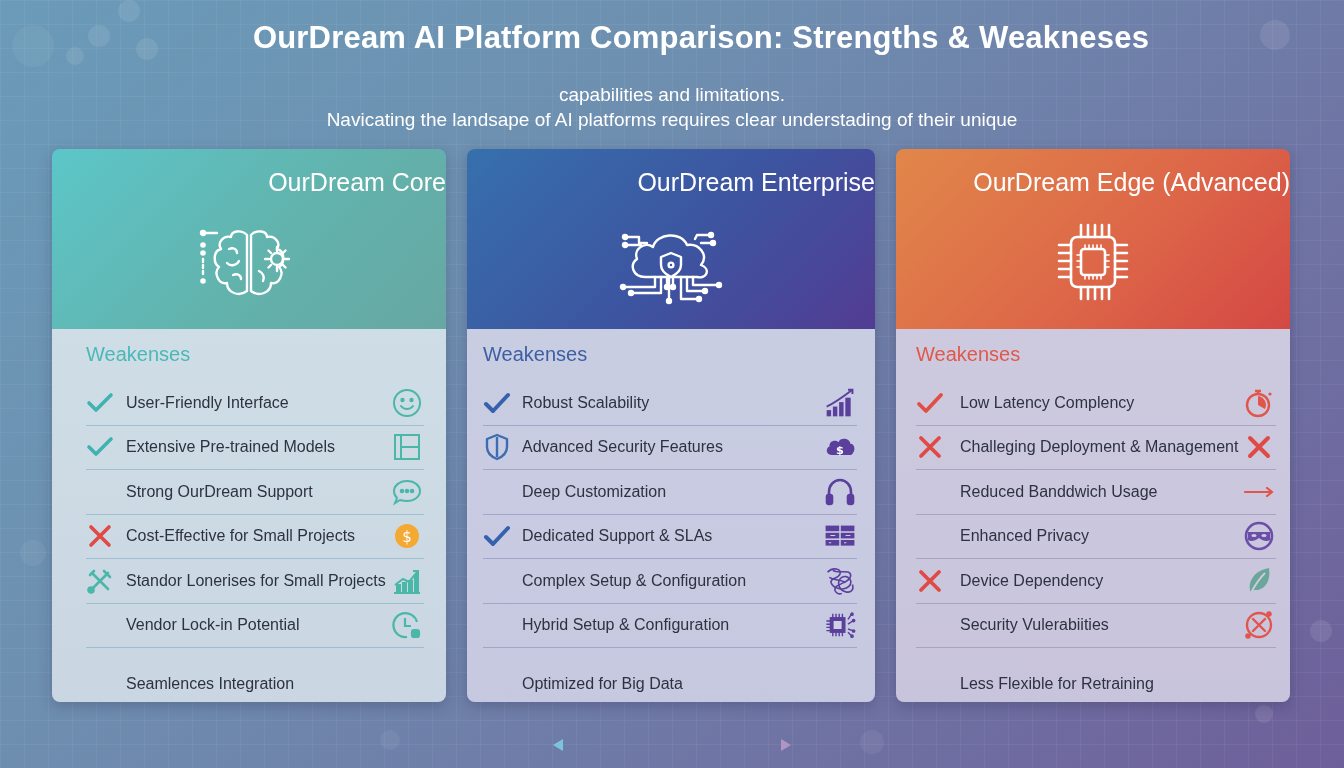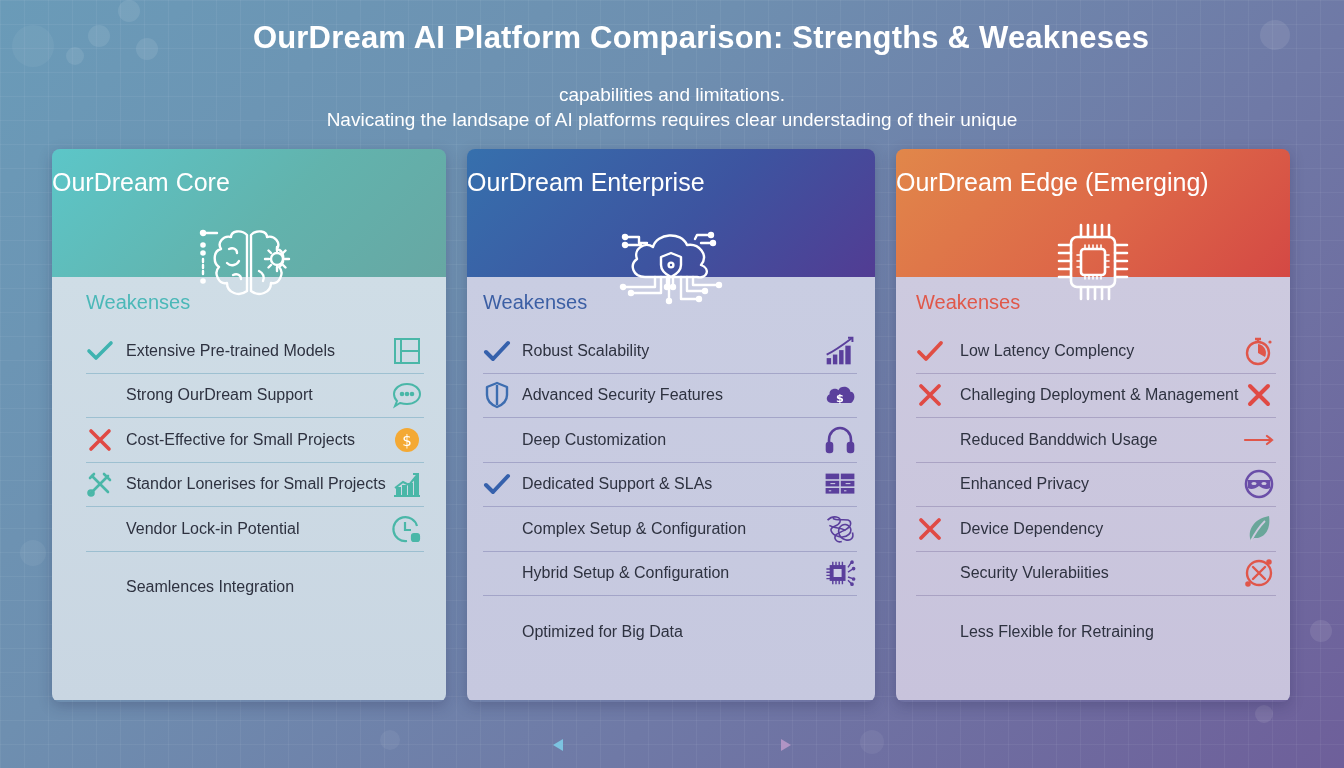--- a/index.html
+++ b/index.html
@@ -28,21 +28,21 @@
     position: absolute; top: 82px; left: 0; width: 100%;
     text-align: center; color: #fff; font-size: 19px; line-height: 25px;
   }
   .subtitle span { display: block; }
 
   .card {
     position: absolute; top: 149px; height: 553px;
     border-radius: 8px; overflow: hidden;
     box-shadow: 0 4px 14px rgba(30,30,70,0.25);
   }
-  .card-head { height: 128px; position: relative; text-align: left; }
+  .card-head { height: 180px; position: relative; text-align: right; }
   .card-title { color: #fff; font-size: 25px; padding-top: 19px; }
   .card-icon { position: absolute; left: 50%; top: 66px; transform: translateX(-50%); width: 104px; height: 96px; }
   .card-body { height: 423px; padding: 14px 22px 0 34px; }
   .card-body h3 { font-weight: normal; font-size: 20px; margin: 0 0 12px 0; height: 26px; }
 
   .row {
     display: flex; align-items: center; height: 44.5px;
     border-bottom: 1.5px solid rgba(110,140,170,0.45);
     position: relative;
   }
@@ -113,20 +113,36 @@
         <path d="M30 48 C34 52 40 50 42 46"></path>
         <path d="M36 60 C40 58 44 60 44 64"></path>
       <circle cx="80" cy="44" r="6"></circle>
       <path d="M80 32 L80 36 M80 52 L80 56 M68 44 L72 44 M88 44 L92 44 M71.5 35.5 L74 38 M86 50 L88.5 52.5 M71.5 52.5 L74 50 M86 38 L88.5 35.5"></path>
       <path d="M62 56 C66 58 68 62 66 66"></path>
     </svg>
   </div>
   <div class="card-body">
     <h3>Weakenses</h3>
 
+    <div class="row">
+      <span class="mark">
+          <svg viewBox="0 0 28 28">
+            <path d="M3 14 L10 21 L25 6" fill="none" stroke="#3fb3b0" stroke-width="3.6" stroke-linecap="round" stroke-linejoin="round"></path>
+          </svg>
+        </span>
+      <span class="label">User-Friendly Interface</span>
+      <span class="ricon">
+          <svg viewBox="0 0 32 32" fill="none" stroke="#4ab7a8" stroke-width="2">
+            <circle cx="16" cy="16" r="13"></circle>
+            <circle cx="11.5" cy="13" r="1.2" fill="#4ab7a8"></circle>
+            <circle cx="20.5" cy="13" r="1.2" fill="#4ab7a8"></circle>
+            <path d="M10 19 C13 23 19 23 22 19" stroke-linecap="round"></path>
+          </svg>
+        </span>
+    </div>
 
     <div class="row">
       <span class="mark">
           <svg viewBox="0 0 28 28">
             <path d="M3 14 L10 21 L25 6" fill="none" stroke="#3fb3b0" stroke-width="3.6" stroke-linecap="round" stroke-linejoin="round"></path>
           </svg>
         </span>
       <span class="label">Extensive Pre-trained Models</span>
       <span class="ricon">
           <svg viewBox="0 0 32 32" fill="none" stroke="#4ab7a8" stroke-width="2">
@@ -347,21 +363,21 @@
     <div class="row">
       <span class="mark"></span>
       <span class="label">Optimized for Big Data</span>
       <span class="ricon"></span>
     </div>
   </div>
 </div>
 
 <div class="card" id="card-edge">
   <div class="card-head">
-    <div class="card-title">OurDream Edge (Emerging)</div>
+    <div class="card-title">OurDream Edge (Advanced)</div>
     <svg class="card-icon" viewBox="0 0 104 96" fill="none" stroke="#fff" stroke-width="2.6" stroke-linecap="round" stroke-linejoin="round">
       <rect x="30" y="22" width="44" height="50" rx="6"></rect>
       <rect x="40" y="34" width="24" height="26" rx="3"></rect>
       <path d="M40 10 L40 22 M47 10 L47 22 M54 10 L54 22 M61 10 L61 22 M68 10 L68 22"></path>
       <path d="M40 72 L40 84 M47 72 L47 84 M54 72 L54 84 M61 72 L61 84 M68 72 L68 84"></path>
       <path d="M18 30 L30 30 M18 38 L30 38 M18 46 L30 46 M18 54 L30 54 M18 62 L30 62"></path>
       <path d="M74 30 L86 30 M74 38 L86 38 M74 46 L86 46 M74 54 L86 54 M74 62 L86 62"></path>
       <path d="M44 30 L44 34 M48 30 L48 34 M52 30 L52 34 M56 30 L56 34 M60 30 L60 34" stroke-width="1.6"></path>
       <path d="M44 60 L44 64 M48 60 L48 64 M52 60 L52 64 M56 60 L56 64 M60 60 L60 64" stroke-width="1.6"></path>
       <path d="M36 40 L40 40 M36 46 L40 46 M36 52 L40 52 M64 40 L68 40 M64 46 L68 46 M64 52 L68 52" stroke-width="1.6"></path>

